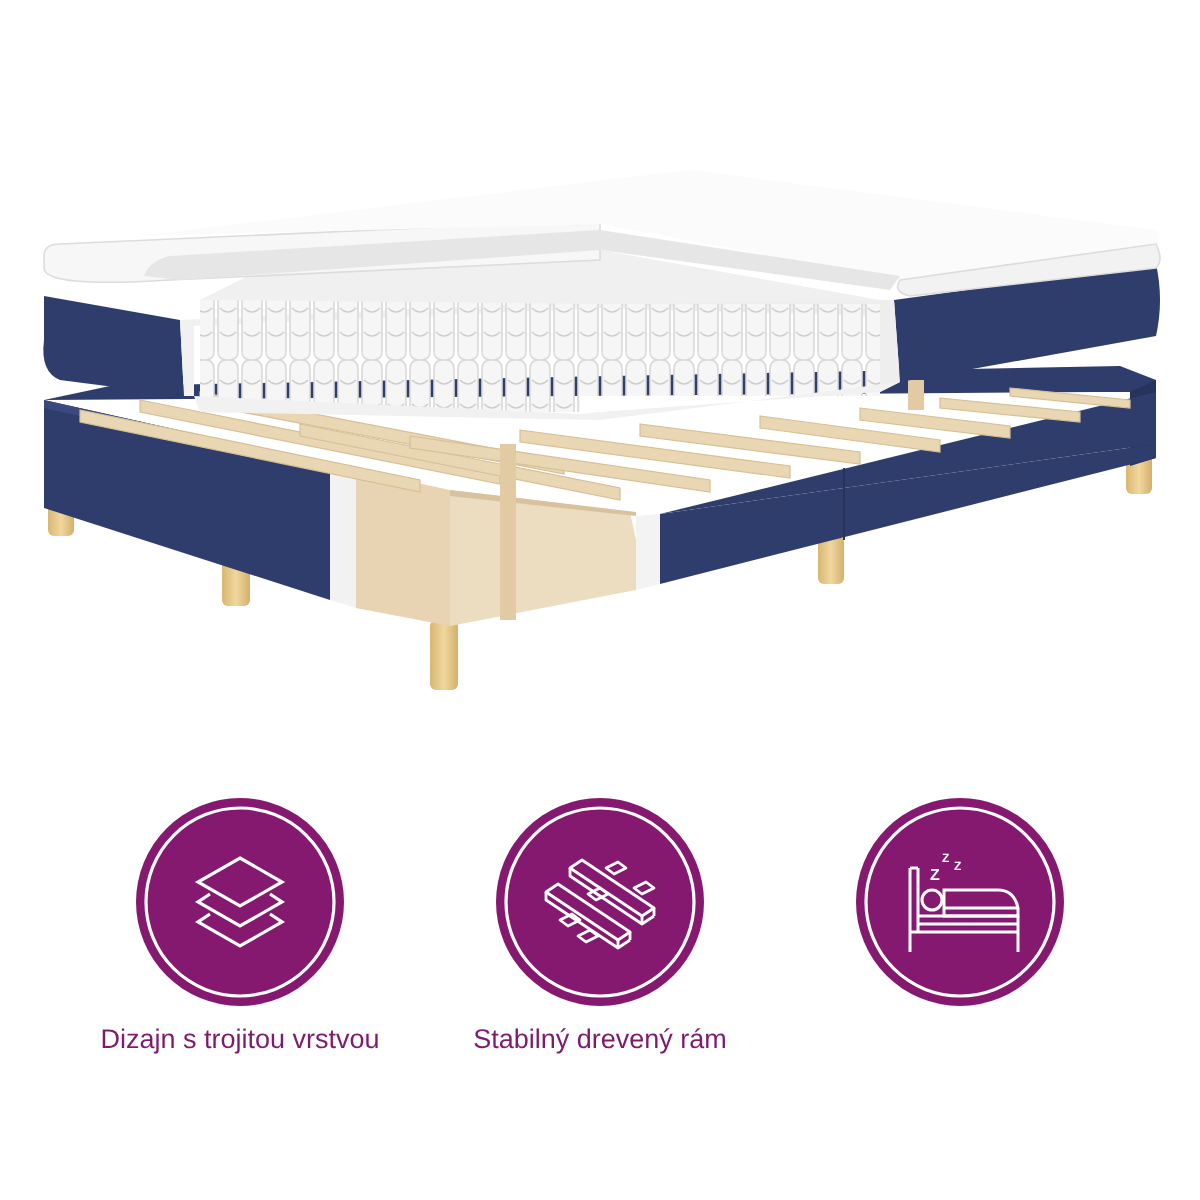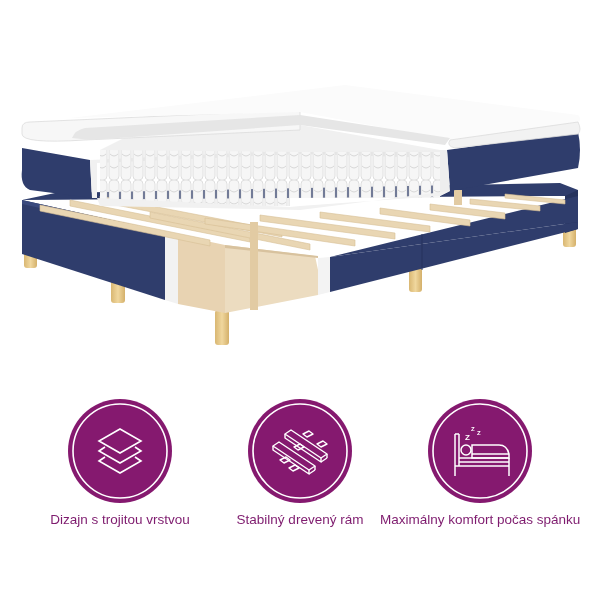--- a/index.html
+++ b/index.html
@@ -166,16 +166,15 @@
 
         <path d="M45,47 L72,47 Q80,47 82,56 L82,60 L45,60 Z"></path>
         <line x1="45" y1="56" x2="82" y2="56"></line>
       </g>
       <g fill="#ffffff" font-family="Liberation Sans, sans-serif" font-weight="bold">
         <text x="38" y="42" font-size="8">Z</text>
         <text x="44" y="33" font-size="6">Z</text>
         <text x="50" y="37" font-size="6">Z</text>
       </g>
     </svg>
-    <div class="label">Maximálny komfort počas spánku</div>
   </div>
 
 </div>
 
 </body></html>

